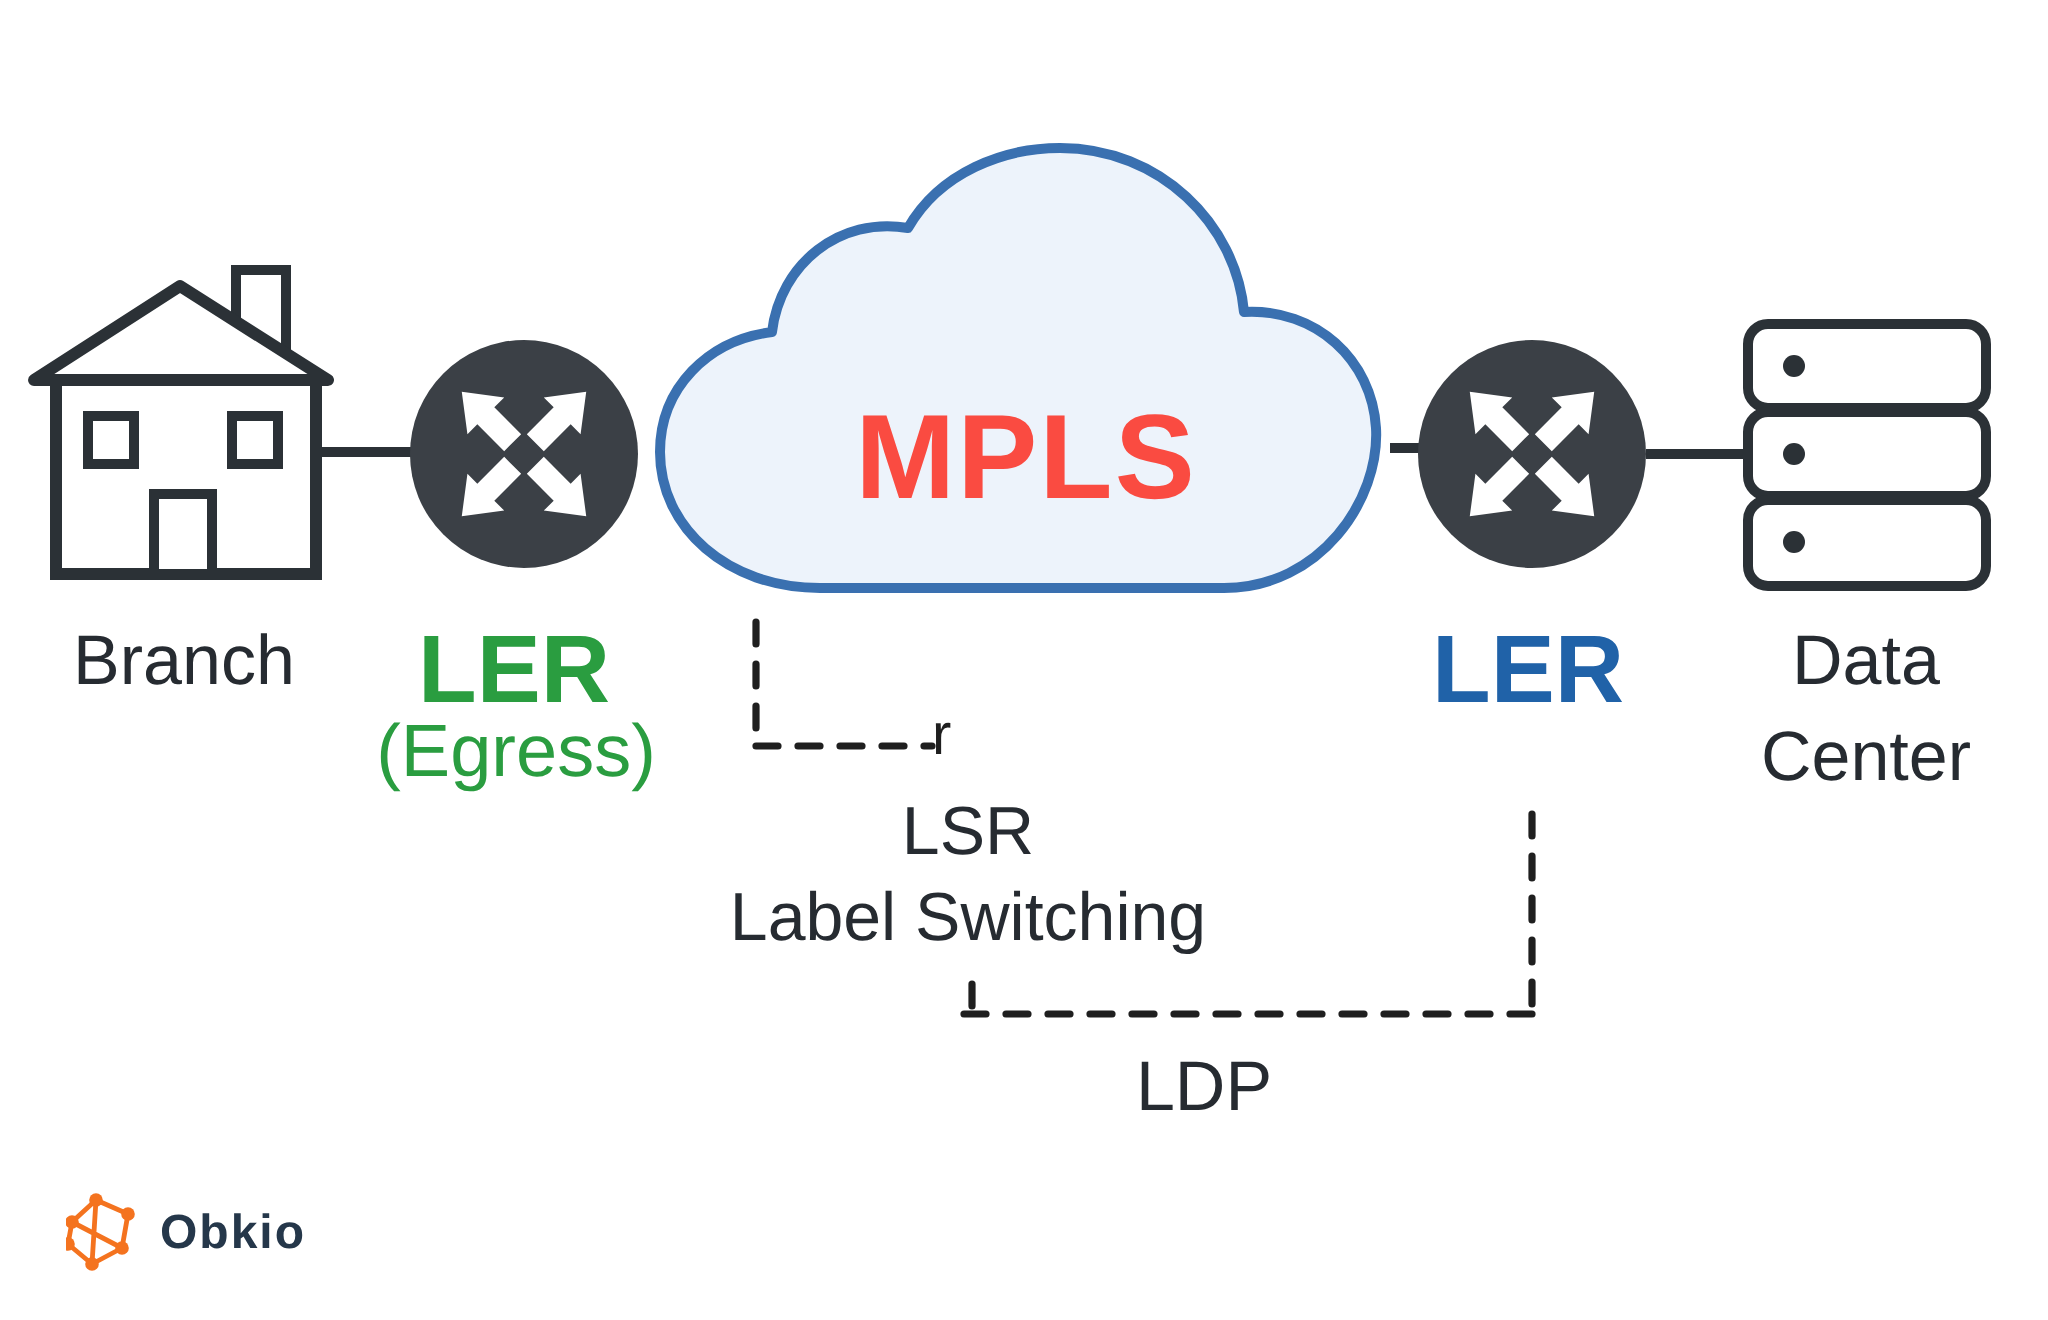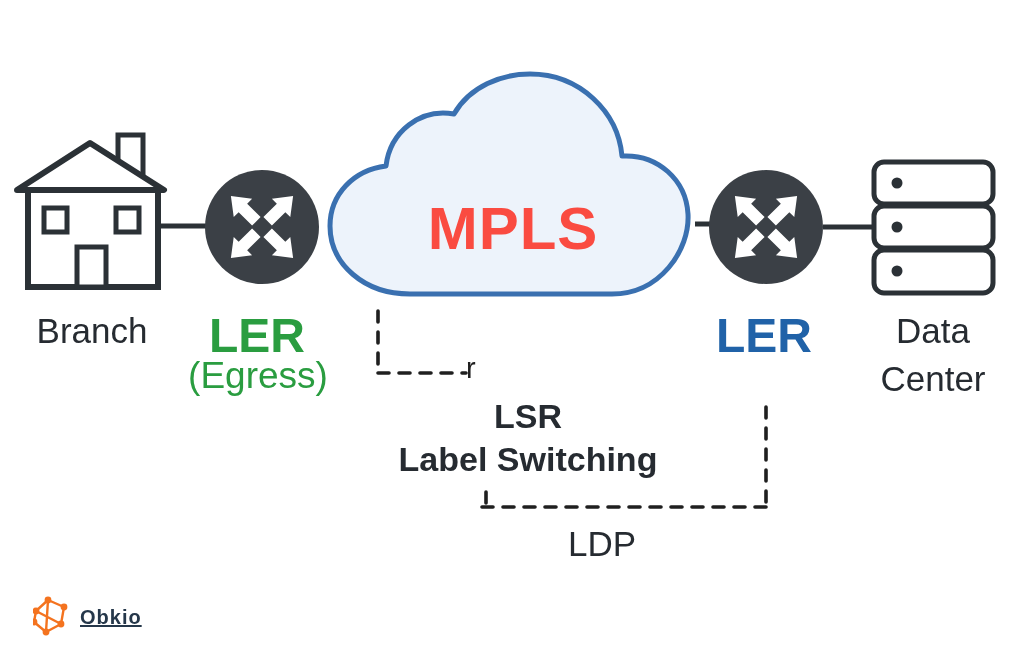--- a/index.html
+++ b/index.html
@@ -29,21 +29,21 @@
   .lbl-md{font-weight:500;font-size:35px;color:var(--text);}
   .title{font-weight:700;font-size:48px;}
   .subtitle{font-weight:500;font-size:37px;}
   .green{color:var(--green);} .blue{color:var(--blue);}
   .mpls{font-weight:700;font-size:60px;color:var(--red);letter-spacing:1px;}
   .anno{font-weight:500;font-size:34px;color:var(--text);line-height:1.25;}
   .stray-r{font-weight:500;font-size:29px;color:var(--dash);}
   .logo{position:absolute;left:33px;top:595px;display:flex;align-items:center;gap:11px;}
   .logo-edges{stroke:var(--logo-orange);stroke-width:2.4;fill:none;stroke-linejoin:round;}
   .logo-node{fill:var(--logo-orange);}
-  .logo-word{font-size:20px;font-weight:600;letter-spacing:1px;color:var(--logo-text);text-decoration:underline;}
+  .logo-word{font-size:24px;font-weight:600;letter-spacing:1px;color:var(--logo-text);}
 </style>
 </head>
 <body>
 
 <div class="canvas">
 
   <svg class="overlay" width="1024" height="660" viewBox="0 0 1024 660">
     <path class="solid-line" d="M156 226 H206"></path>
     <path class="solid-line" d="M695 224 H712"></path>
     <path class="solid-line" d="M823 227 H874"></path>
@@ -101,21 +101,21 @@
   <div class="label cx title green" style="left:257px;top:308px;">LER</div>
   <div class="label cx subtitle green" style="left:258px;top:355px;">(Egress)</div>
 
   <div class="label cx mpls" style="left:513px;top:194px;">MPLS</div>
 
   <div class="label cx title blue" style="left:764px;top:308px;">LER</div>
 
   <div class="label cx lbl-md pre" style="left:933px;top:307px;line-height:1.38;">Data
 Center</div>
 
-  <div class="label cx anno pre" style="left:528px;top:395px;font-weight:bold;">LSR
+  <div class="label cx anno pre" style="left:484px;top:395px;">LSR
 Label Switching</div>
 
   <div class="label cx anno" style="left:602px;top:522px;font-size:35px;">LDP</div>
 
   <div class="label stray-r" style="left:466px;top:352px;">r</div>
 
   <div class="logo">
     <svg width="36" height="44" viewBox="0 0 36 44">
       <path class="logo-edges" d="M15 5 L31 12 L28 29 L13 37 L1 27 L3 16 Z"></path>
       <path class="logo-edges" d="M15 5 L13 37 M3 16 L28 29"></path>

